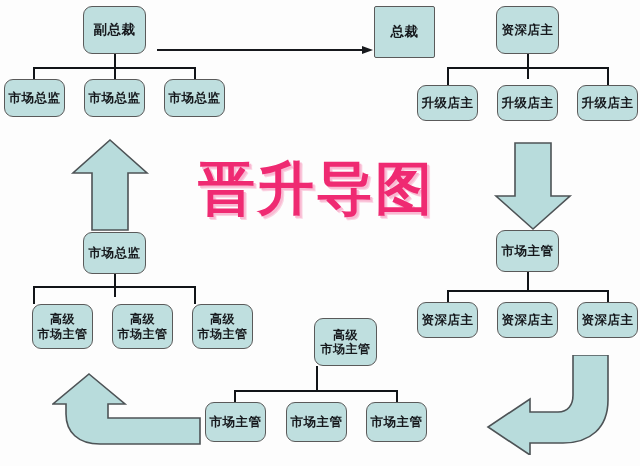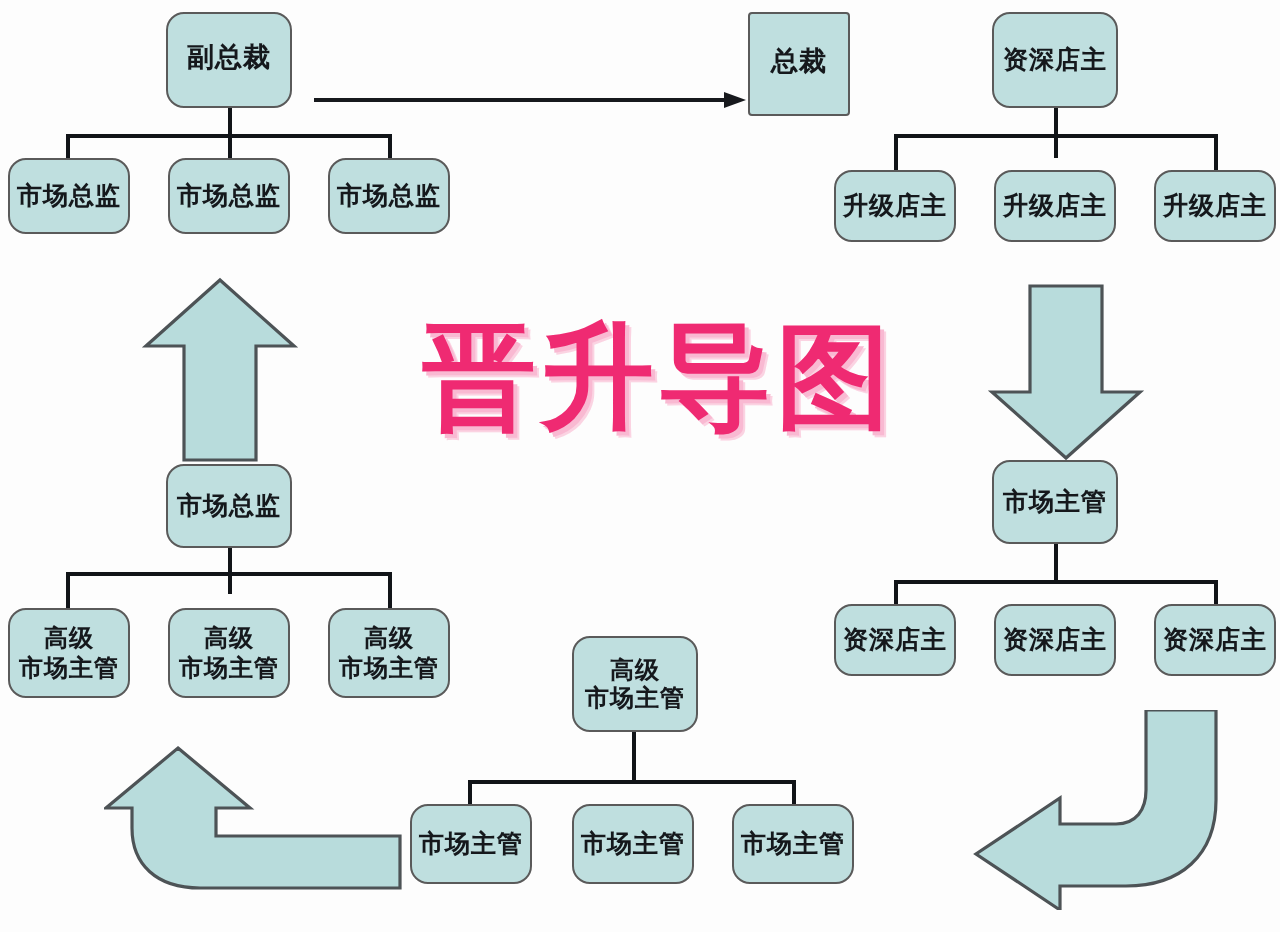--- a/index.html
+++ b/index.html
@@ -30,35 +30,35 @@
     text-align: center;
     color: #15181c;
     font-weight: bold;
     font-family: "DejaVu Sans", "Liberation Sans", sans-serif;
     line-height: 1.12;
     letter-spacing: 0.5px;
     z-index: 4;
   }
   .node.sq { border-radius: 2px; }
   .node .txt { display: block; width: 100%; }
-  .node.two-line { line-height: 1.18; }
+  .node.two-line { line-height: 1.18; margin-left: 28px; }
 
   
   .ln {
     position: absolute;
     background: #111418;
     z-index: 2;
   }
   .ln.v { width: 2px; }
   .ln.h { height: 2px; }
 
   
   #title {
     position: absolute;
-    left: 204px;
+    left: 191px;
     top: 158px;
     width: 250px;
     height: 62px;
     z-index: 6;
     display: flex;
     align-items: center;
     justify-content: center;
     font-size: 57px;
     font-weight: bold;
     letter-spacing: 2px;
@@ -124,21 +124,21 @@
   </div>
   <div class="node" style="left:164px; top:79px; width:61px; height:38px; font-size:12.5px;">
     <span class="txt">市场总监</span>
   </div>
 
   <svg id="annotation-arrow" viewBox="0 0 216 10">
     <line x1="0" y1="5" x2="205" y2="5" stroke="#17191d" stroke-width="2"></line>
     <polygon points="205,1 216,5 205,9" fill="#17191d"></polygon>
   </svg>
 
-  <div class="node sq" style="left:374px; top:6px; width:51px; height:52px; font-size:13.5px;">
+  <div class="node sq" style="left:374px; top:6px; width:61px; height:52px; font-size:13.5px;">
     <span class="txt">总裁</span>
   </div>
 
   <div class="ln v" style="left:527px; top:53px; height:26px;"></div>
   <div class="ln h" style="left:447px; top:67px; width:161px;"></div>
   <div class="ln v" style="left:447px; top:67px; height:18px;"></div>
   <div class="ln v" style="left:607px; top:67px; height:18px;"></div>
 
   <div class="node" style="left:496px; top:6px; width:63px; height:48px; font-size:12.5px;">
     <span class="txt">资深店主</span>

